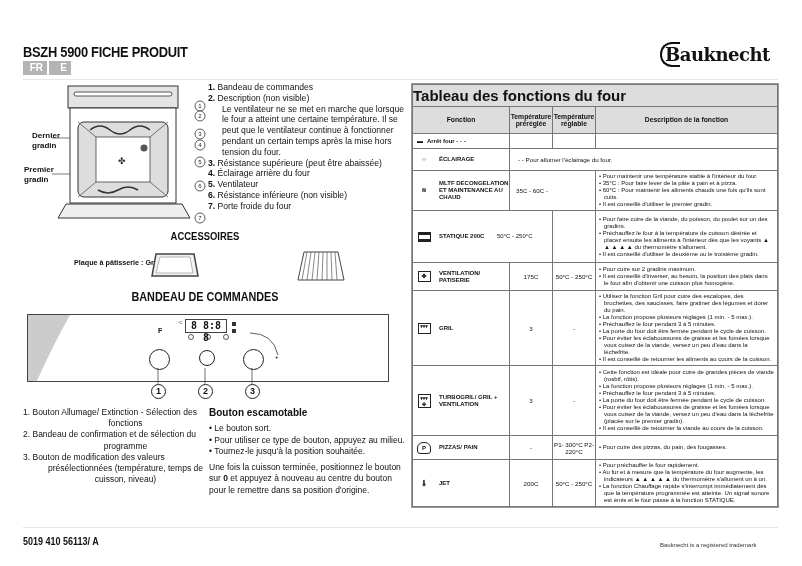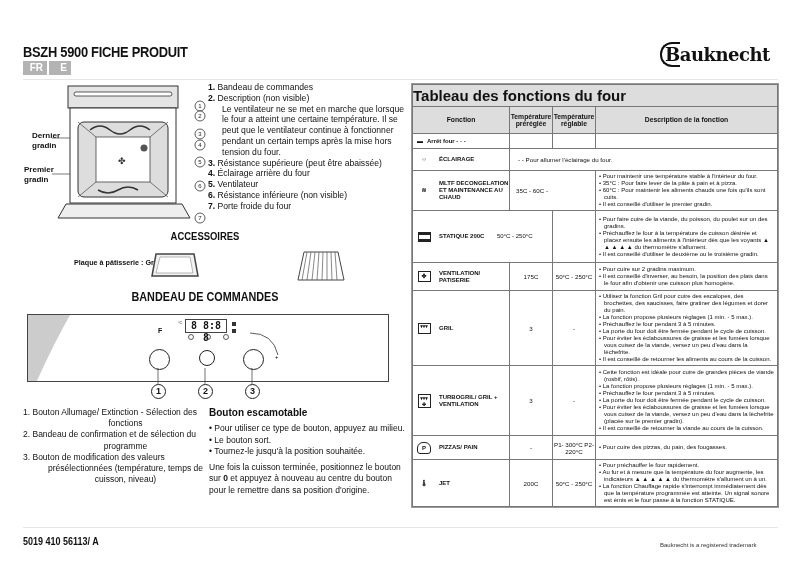--- a/index.html
+++ b/index.html
@@ -161,22 +161,22 @@
 <div class="num abs" style="left:245px;top:384px;">3</div>
 
 <div class="abs bl-list">
   <div class="i"><span>1.</span> <span>Bouton Allumage/ Extinction - Sélection des</span><span class="c">fonctions</span></div>
   <div class="i"><span>2.</span> <span>Bandeau de confirmation et de sélection du</span><span class="c">programme</span></div>
   <div class="i"><span>3.</span> <span>Bouton de modification des valeurs</span><span class="c">présélectionnées (température, temps de cuisson, niveau)</span></div>
 </div>
 
 <div class="abs esc">
   <h3>Bouton escamotable</h3>
+  <div class="bullet">• <span>Le bouton sort.</span></div>
   <div class="bullet">• <span>Pour utiliser ce type de bouton, appuyez au milieu.</span></div>
-  <div class="bullet">• <span>Le bouton sort.</span></div>
   <div class="bullet">• <span>Tournez-le jusqu'à la position souhaitée.</span></div>
   <p><span>Une fois la cuisson terminée, positionnez le bouton sur </span><b>0</b><span> et appuyez à nouveau au centre du bouton pour le remettre dans sa position d'origine.</span></p>
 </div>
 
 <div class="abs table-wrap">
 <table>
   <colgroup>
         <col style="width:97px">
         <col style="width:43px">
         <col style="width:43px">

